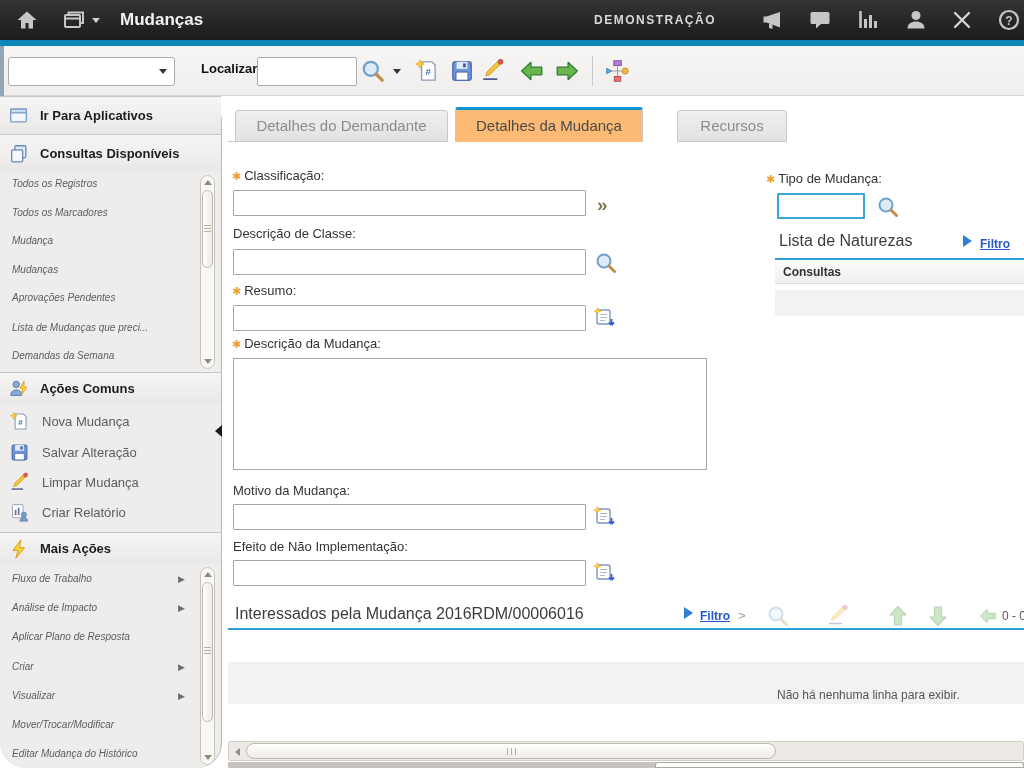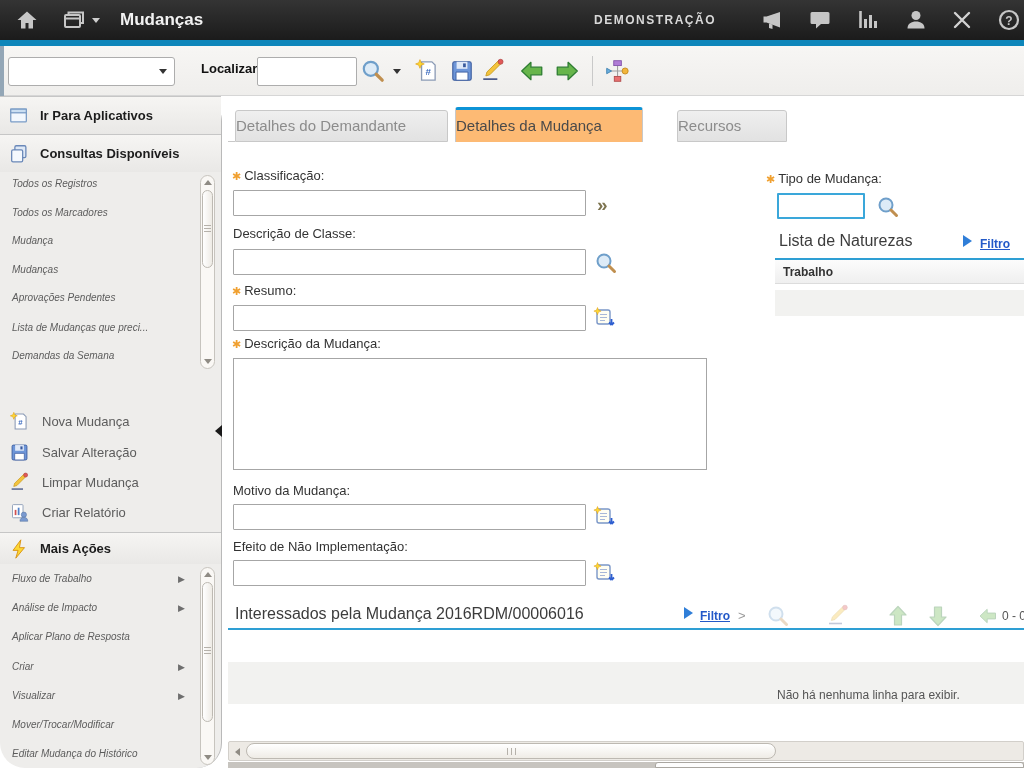--- a/index.html
+++ b/index.html
@@ -56,21 +56,21 @@
   .tri{width:0;height:0;display:block;margin:0 auto;}
   .tri.up{border-left:4px solid transparent;border-right:4px solid transparent;border-bottom:5px solid #8f8b84;}
   .tri.dn{border-left:4px solid transparent;border-right:4px solid transparent;border-top:5px solid #8f8b84;}
   .tri.lf{border-top:4px solid transparent;border-bottom:4px solid transparent;border-right:5px solid #8f8b84;}
 
   .collapse-handle{left:215px;top:425px;width:0;height:0;cursor:pointer;
       border-top:6px solid transparent;border-bottom:6px solid transparent;border-right:7px solid #1a1a1a;}
 
   
   .content{left:228px;top:96px;width:796px;height:672px;background:#fff;}
-  .tab{position:absolute;top:14px;height:32px;line-height:30px;font-size:15px;
+  .tab{position:absolute;top:14px;height:32px;line-height:30px;text-align:center;font-size:15px;
        color:#8c8c8c;background:linear-gradient(#efefef,#e2e2e2);border:1px solid #c8c8c8;
        border-radius:3px 3px 0 0;cursor:pointer;}
   .tab.active{top:11px;height:35px;line-height:32px;background:#fdba74;color:#4a4a4a;
        border-top:3px solid #0d93d6;border-bottom:none;z-index:2;}
   .tab-baseline{position:absolute;left:0;top:45px;width:7px;border-bottom:1px solid #c8c8c8;}
 
   .flabel{position:absolute;font-size:13px;color:#333;white-space:nowrap;}
   .star{color:#f0a030;font-size:11px;margin-right:3px;}
   .fld{position:absolute;height:26px;border:1px solid #a6a6a6;background:#fff;font-size:13px;
        padding:0 4px;border-radius:1px;}
@@ -296,20 +296,26 @@
     <span class="sb-item" style="top:254px">Demandas da Semana</span>
 
     <div class="vscroll" style="left:200px;top:79px;height:194px">
       <span class="tri up" style="margin-top:4px"></span>
       <div class="vs-thumb" style="top:14px;height:78px">
           <span class="grip" style="margin-top:34px"></span>
         </div>
       <span class="tri dn" style="position:absolute;bottom:4px;left:3px"></span>
     </div>
 
+    <div class="sb-h" style="top:276px;height:32px">
+      <svg class="hicon" style="top:5px">
+          <use href="#i-personbolt"></use>
+        </svg>
+      <span class="htxt" style="top:8px">Ações Comuns</span>
+    </div>
 
     <svg class="ac-icon" style="top:315px">
         <use href="#i-newrec"></use>
       </svg>
     <span class="ac-txt" style="top:318px">Nova Mudança</span>
     <svg class="ac-icon" style="top:346px">
         <use href="#i-save"></use>
       </svg>
     <span class="ac-txt" style="top:349px">Salvar Alteração</span>
     <svg class="ac-icon" style="top:376px">
@@ -401,21 +407,21 @@
     <input class="fld focus" style="left: 549px; top: 97px; width: 88px;" value="">
     <svg class="fic" style="left:648px;top:99px">
         <use href="#i-mag"></use>
       </svg>
 
     <div class="sec-title" style="left:551px;top:136px">Lista de Naturezas</div>
     <span class="flt-tri" style="left:735px;top:139px"></span>
     <span class="lnk" style="left:752px;top:141px">Filtro</span>
     <div class="blue-line" style="left:547px;top:162px;width:249px"></div>
     <div class="grid-head" style="left:547px;top:164px;width:249px;height:24px">
-      <span class="col-h" style="left:8px;top:5px">Trabalho</span>
+      <span class="col-h" style="left:8px;top:5px">Consultas</span>
     </div>
     <div class="empty-row" style="left:547px;top:194px;width:249px;height:26px"></div>
 
     <div class="sec-title" style="left:7px;top:509px">Interessados pela Mudança 2016RDM/00006016</div>
     <span class="flt-tri" style="left:456px;top:511px"></span>
     <span class="lnk" style="left:472px;top:513px">Filtro</span>
     <span class="chev" style="left:510px;top:512px">&gt;</span>
     <svg class="fic ghost" style="left:538px;top:508px">
         <use href="#i-mag"></use>
       </svg>

